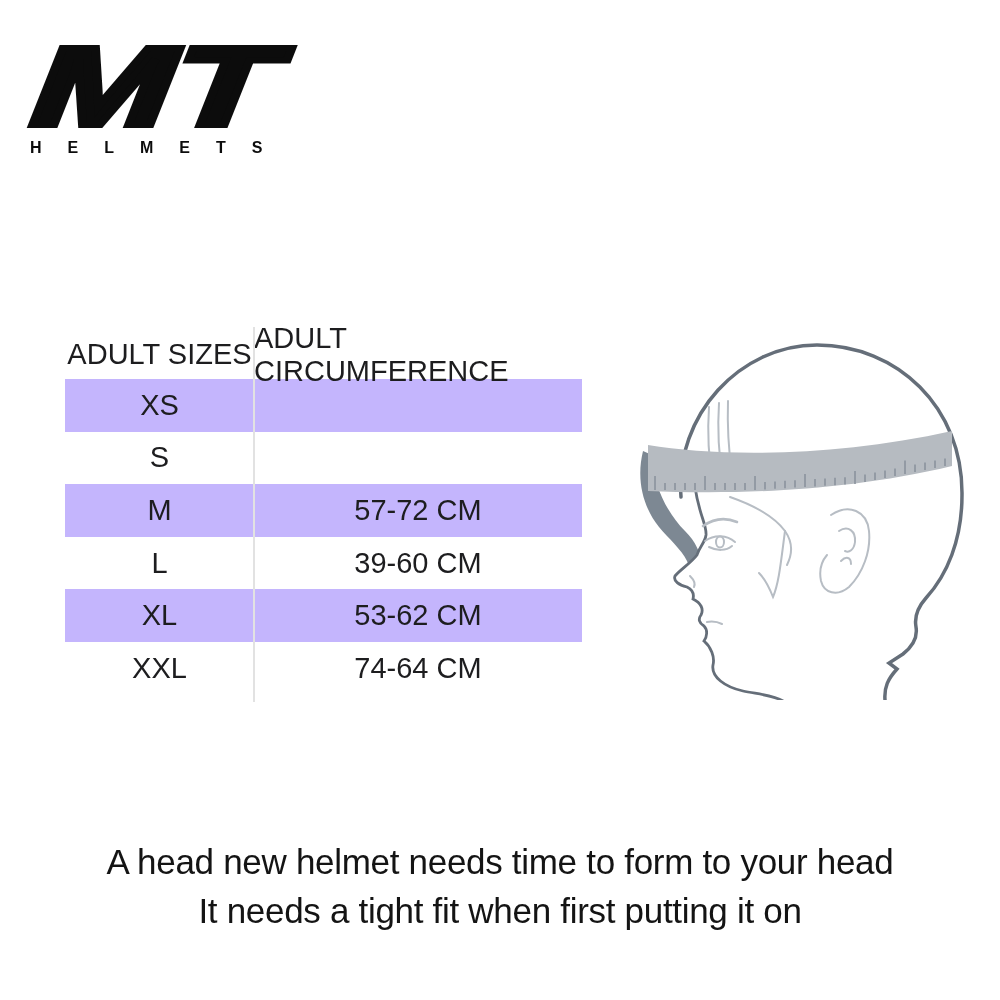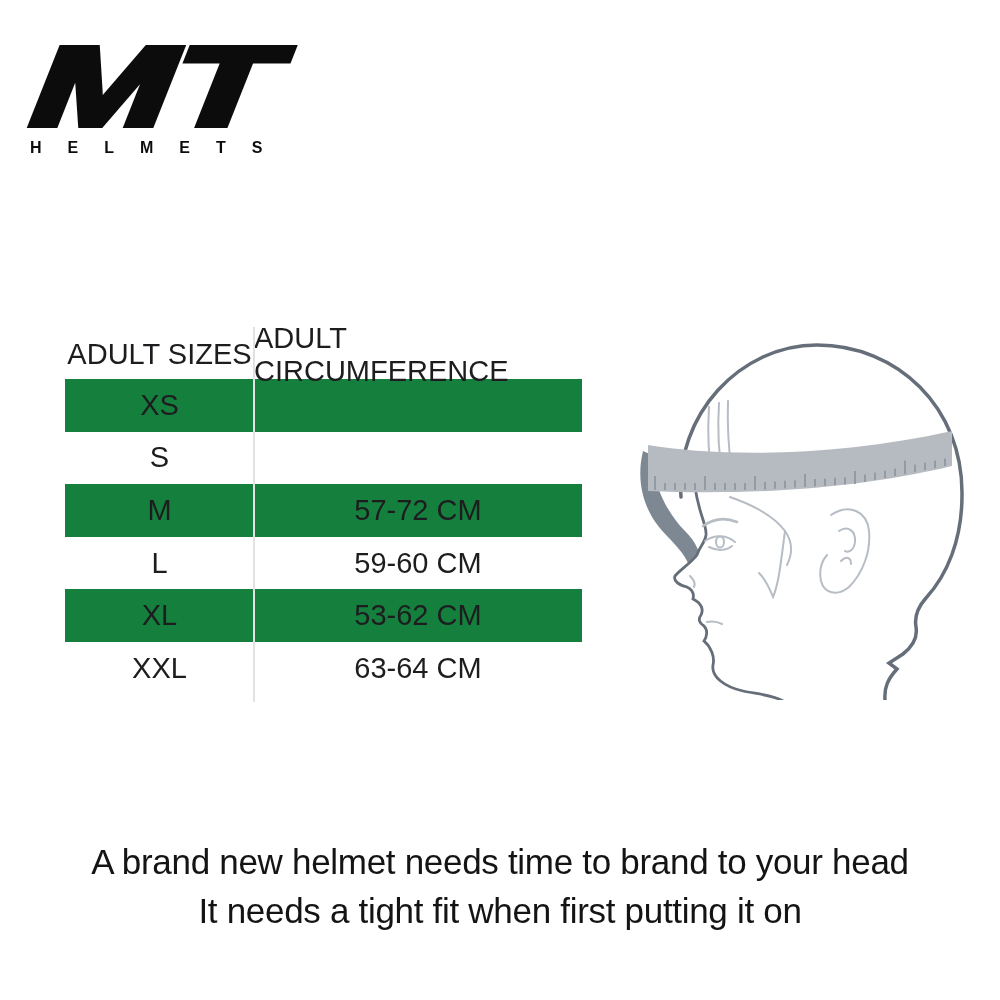--- a/index.html
+++ b/index.html
@@ -12,21 +12,21 @@
   .tagline{position:absolute;left:30px;top:139px;font-size:16px;font-weight:bold;
            letter-spacing:26px;color:#0c0c0c;white-space:nowrap;}
 
   
   .size-table{position:absolute;left:65px;top:330px;width:517px;color:#1d1d1f;}
   .trow{display:flex;height:52.6px;}
   .thead{display:flex;height:49px;}
   .cell{display:flex;align-items:center;justify-content:center;font-size:29px;}
   .c1{width:189px;}
   .c2{width:328px;}
-  .striped{background:#15803d;text-align:center;}
+  .striped{background:#c4b5fd;text-align:center;}
   .col-divider{position:absolute;left:188px;top:-3px;width:2px;height:375px;background:#e2e2e2;}
 
   
   .head-illustration{position:absolute;left:635px;top:335px;width:335px;height:365px;}
 
   
   .fit-note{position:absolute;left:0;top:838px;width:1000px;text-align:center;
             font-size:35px;line-height:48.5px;color:#141414;letter-spacing:-0.3px;}
 </style>
 </head>
@@ -52,29 +52,29 @@
     </div>
     <div class="trow">
       <div class="cell c1">S</div>
     </div>
     <div class="trow striped">
       <div class="cell c1">M</div>
       <div class="cell c2">57-72 CM</div>
     </div>
     <div class="trow">
       <div class="cell c1">L</div>
-      <div class="cell c2">59-60 CM</div>
+      <div class="cell c2">39-60 CM</div>
     </div>
     <div class="trow striped">
       <div class="cell c1">XL</div>
       <div class="cell c2">53-62 CM</div>
     </div>
     <div class="trow">
       <div class="cell c1">XXL</div>
-      <div class="cell c2">63-64 CM</div>
+      <div class="cell c2">74-64 CM</div>
     </div>
   </div>
 
   <div class="head-illustration">
     <svg width="335" height="365" viewBox="0 0 335 365">
 
       <path d="M 46,162 C 40,80 105,10 182,10 C 262,10 328,72 327,160
                C 327,205 312,240 291,263 C 283,272 279,281 281,292
                C 283,304 277,312 268,319 L 254,328 L 262,334
                C 253,344 249,352 250,365" fill="none" stroke="#656e79" stroke-width="3.5" stroke-linecap="round"></path>
@@ -128,17 +128,17 @@
                M70,141 L70,155 M80,148 L80,155 M90,148 L90,155 M100,148 L100,155 M110,148 L110,155
                M120,141 L120,155 M130,147 L130,154.4 M140,146.4 L140,153.8 M150,145.8 L150,153.2
                M160,145.2 L160,152.6 M170,139 L170,152 M180,144 L180,151.4 M190,143.4 L190,150.8
                M200,142.8 L200,150.2 M210,142.2 L210,149.6 M220,136 L220,149 M230,139.5 L230,147
                M240,137.5 L240,145 M250,135.5 L250,143 M260,133.5 L260,141 M270,125.5 L270,139
                M280,129.5 L280,137 M290,127.5 L290,135 M300,125.5 L300,133 M310,123.5 L310,131" fill="none" stroke="#8b939d" stroke-width="1.6"></path>
     </svg>
   </div>
 
   <div class="fit-note">
-    <div>A brand new helmet needs time to brand to your head</div>
+    <div>A head new helmet needs time to form to your head</div>
     <div>It needs a tight fit when first putting it on</div>
   </div>
 
 </div>
 
 </body></html>

